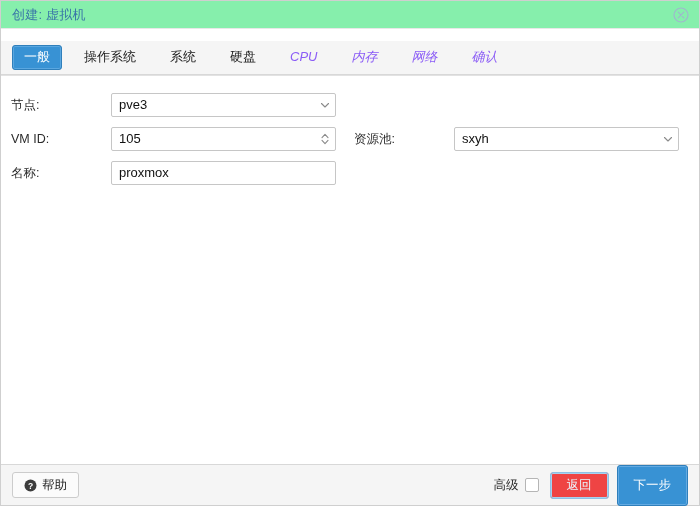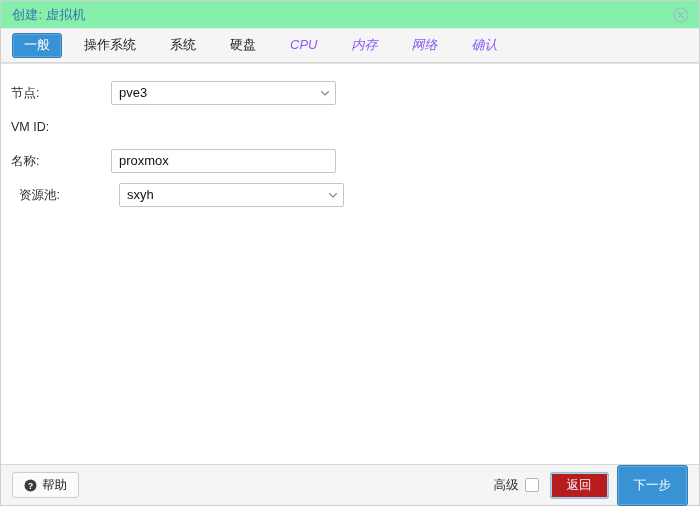--- a/index.html
+++ b/index.html
@@ -64,20 +64,21 @@
   .tabbar {
     position: relative;
     height: 34px;
     flex: 0 0 34px;
     background: #f5f5f5;
     display: flex;
     align-items: center;
     padding-left: 11px;
     box-sizing: border-box;
     border-bottom: 1px solid #d8d8d8;
+    margin-top: 12px;
   }
   .tab {
     font-size: 13px;
     color: #1b1b1b;
     padding: 3px 11px 4px 11px;
     margin-right: 10px;
     line-height: 16px;
     white-space: nowrap;
     cursor: pointer;
     border: 1px solid transparent;
@@ -100,22 +101,21 @@
   .content {
     flex: 1 1 auto;
     background: #ffffff;
     border-top: 1px solid #e2e2e2;
     padding: 14px 10px 0 10px;
     box-sizing: border-box;
     position: relative;
   }
   .form-grid {
     display: flex;
-    align-items: flex-start;
-    flex-direction: column;
+    align-items: center;
   }
   .col {
     display: flex;
     flex-direction: column;
   }
   .col-left { width: 338px; }
   .col-right { width: 338px; margin-left: 8px; }
 
   .field-row {
     display: flex;
@@ -198,21 +198,21 @@
   }
   .btn-primary {
     background: #3892d4;
     border-color: #2f7fbb;
     color: #ffffff;
     height: 41px;
     padding: 0 16px;
     box-shadow: inset 0 0 0 1px #63aae2;
   }
   .btn-disabled {
-    background: #b91c1c;
+    background: #ef4444;
     border-color: #8fc0e4;
     color: #eaf4fc;
     height: 27px;
     padding: 0 16px;
     cursor: default;
     box-shadow: inset 0 0 0 1px #a8d1ee;
   }
   .adv-label {
     font-size: 12.5px;
     color: #2b2b2b;
@@ -269,20 +269,29 @@
             <div class="trigger">
               <svg width="12" height="12" viewBox="0 0 12 12" aria-hidden="true">
                 <path d="M2.5 4.5 L6 8 L9.5 4.5" fill="none" stroke="#8a8a8a" stroke-width="1.1" stroke-linecap="round" stroke-linejoin="round"></path>
               </svg>
             </div>
           </div>
         </div>
 
         <div class="field-row">
           <div class="field-label">VM ID:</div>
+          <div class="field-control">
+            <div class="field-value">105</div>
+            <div class="trigger">
+              <svg width="12" height="16" viewBox="0 0 12 16" aria-hidden="true">
+                <path d="M3 6.6 L6 3.4 L9 6.6" fill="none" stroke="#8a8a8a" stroke-width="1.1" stroke-linecap="round" stroke-linejoin="round"></path>
+                <path d="M3 9.4 L6 12.6 L9 9.4" fill="none" stroke="#8a8a8a" stroke-width="1.1" stroke-linecap="round" stroke-linejoin="round"></path>
+              </svg>
+            </div>
+          </div>
         </div>
 
         <div class="field-row">
           <div class="field-label">名称:</div>
           <div class="field-control">
             <div class="field-value">proxmox</div>
           </div>
         </div>
 
       </div>

